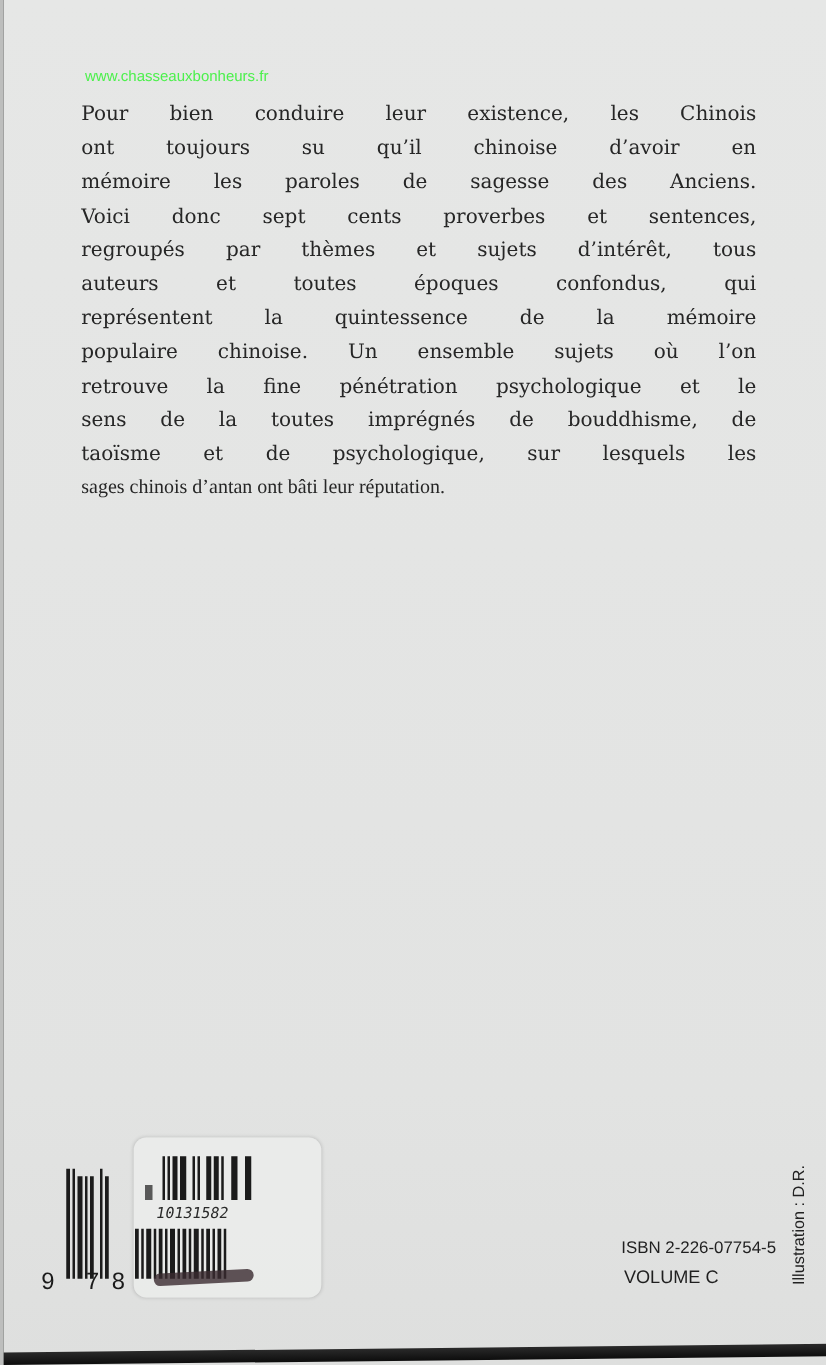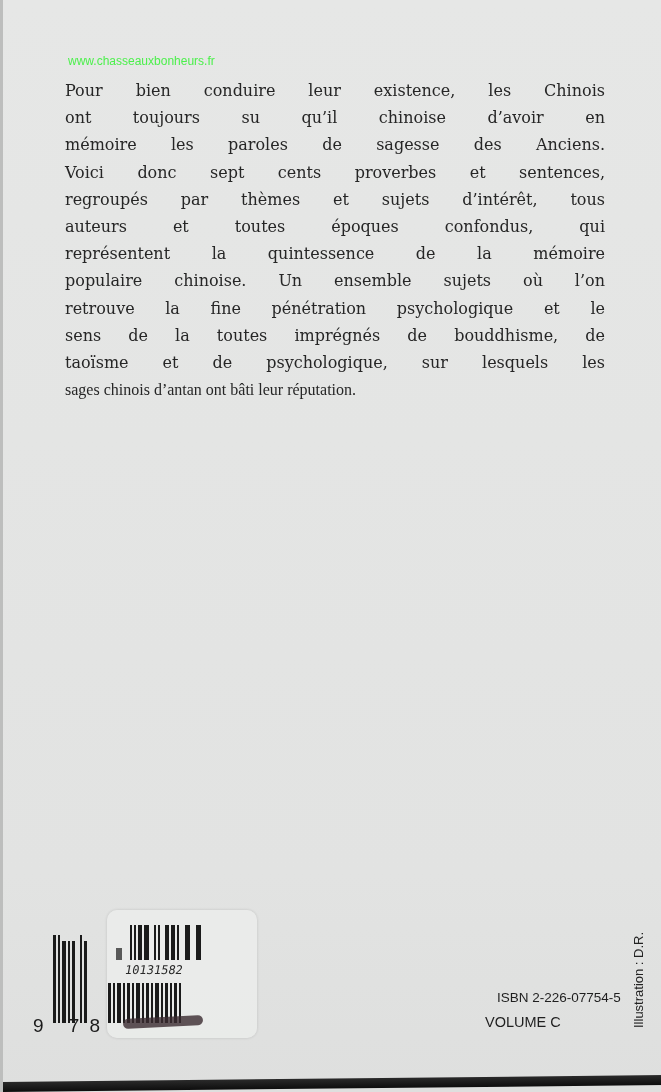--- a/index.html
+++ b/index.html
@@ -49,21 +49,21 @@
     }
     .smudge {
       position: absolute; left: 100px; top: 112px; width: 80px; height: 10px;
       background: #3a2a30; border-radius: 6px; opacity: 0.8; transform: rotate(-3deg);
     }
     .isbn {
       position: absolute; left: 482px; top: 990px; width: 104px; text-align: right;
       font-family: "Liberation Sans", sans-serif; font-size: 13.5px; color: #1f1f1f; white-space: nowrap; margin-left: 12px;
     }
     .volume {
-      position: absolute; left: 482px; top: 1014px; width: 104px; text-align: left;
+      position: absolute; left: 482px; top: 1014px; width: 104px; text-align: center;
       font-family: "Liberation Sans", sans-serif; font-size: 14.5px; color: #1f1f1f; white-space: nowrap;
     }
     .illustration {
       position: absolute; left: 628px; top: 1028px;
       transform: rotate(-90deg); transform-origin: left top;
       font-family: "Liberation Sans", sans-serif; font-size: 13px; color: #222;
       white-space: nowrap;
     }
   </style>
 </head>

